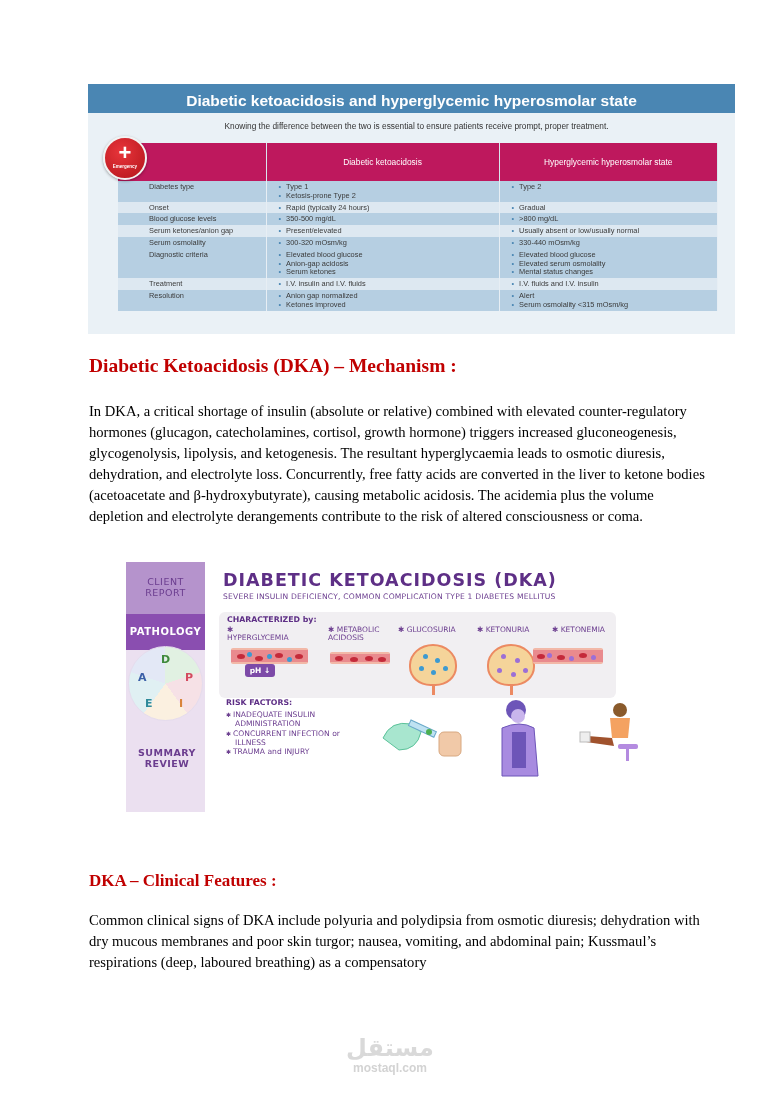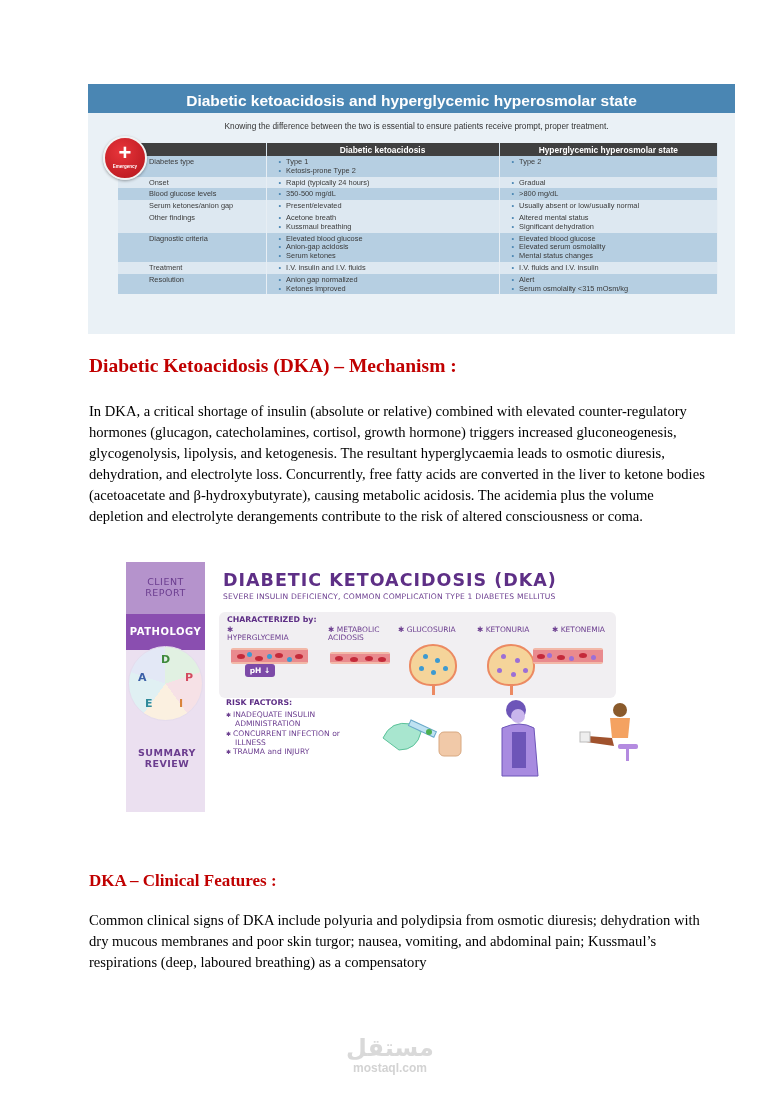--- a/index.html
+++ b/index.html
@@ -3,21 +3,21 @@
 <meta charset="utf-8">
 <style>
   * { box-sizing: border-box; margin: 0; padding: 0; }
   body { width: 782px; height: 1103px; background: #ffffff; position: relative; overflow: hidden; font-family: "Liberation Serif", serif; color: #000; }
 
   
   .cmp { position: absolute; left: 88px; top: 84px; width: 647px; height: 250px; background: #eaf1f6; overflow: hidden; }
   .cmp-title { height: 29px; background: #4a86b3; color: #fff; font-family: "Liberation Sans", sans-serif; font-weight: bold; font-size: 15.5px; text-align: center; line-height: 34px; }
   .cmp-sub { font-family: "Liberation Sans", sans-serif; font-size: 8.3px; color: #333; text-align: center; margin-top: 6px; height: 14px; line-height: 14px; margin-left: 10px; }
   .cmp-table { position: absolute; left: 30px; top: 59px; width: 600px; border-collapse: collapse; font-family: "Liberation Sans", sans-serif; font-size: 7.4px; color: #3a3a3a; }
-  .cmp-table th { background: #404040; color: #fff; font-weight: bold; font-size: 8.4px; height: 13px; padding: 1px 4px; border-right: 1px solid #d9e6ef; }
+  .cmp-table th { background: #be185d; color: #fff; font-weight: normal; font-size: 8.4px; height: 13px; padding: 14px 4px; border-right: 1px solid #d9e6ef; }
   .cmp-table td { padding: 2px 4px 1px 4px; vertical-align: top; border-right: 1px solid #e7eef4; line-height: 8.8px; }
   .cmp-table td.lab { width: 148px; padding-left: 31px; }
   .cmp-table td.dka { width: 233px; padding-left: 22px; }
   .cmp-table td.hhs { padding-left: 22px; }
   .cmp-table tr.dark td { background: #b6cfe2; }
   .cmp-table tr.light td { background: #dde8f1; }
   .bul { display: block; }
   .bul::before { content: "•"; color: #4a86b3; margin-right: 5px; margin-left: -10px; }
   .emerg { position: absolute; left: 15px; top: 52px; width: 44px; height: 44px; border-radius: 50%; background: radial-gradient(circle at 40% 35%, #e8353b, #b3141b); border: 2px solid #f2f2f2; box-shadow: 0 1px 3px rgba(0,0,0,0.35); color: #fff; text-align: center; }
   .emerg .plus { font-family: "Liberation Sans", sans-serif; font-weight: bold; font-size: 22px; line-height: 22px; margin-top: 4px; display: block; }
@@ -108,29 +108,27 @@
         </tr>
         <tr class="light">
           <td class="lab">Serum ketones/anion gap</td>
           <td class="dka">
             <span class="bul">Present/elevated</span>
           </td>
           <td class="hhs">
             <span class="bul">Usually absent or low/usually normal</span>
           </td>
         </tr>
-        <tr class="light">
-          <td class="lab">Other findings</td>
-          <td class="dka">
-            <span class="bul">Acetone breath</span>
-            <span class="bul">Kussmaul breathing</span>
-          </td>
-          <td class="hhs">
-            <span class="bul">Altered mental status</span>
-            <span class="bul">Significant dehydration</span>
+        <tr class="dark">
+          <td class="lab">Serum osmolality</td>
+          <td class="dka">
+            <span class="bul">300-320 mOsm/kg</span>
+          </td>
+          <td class="hhs">
+            <span class="bul">330-440 mOsm/kg</span>
           </td>
         </tr>
         <tr class="dark">
           <td class="lab">Diagnostic criteria</td>
           <td class="dka">
             <span class="bul">Elevated blood glucose</span>
             <span class="bul">Anion-gap acidosis</span>
             <span class="bul">Serum ketones</span>
           </td>
           <td class="hhs">

